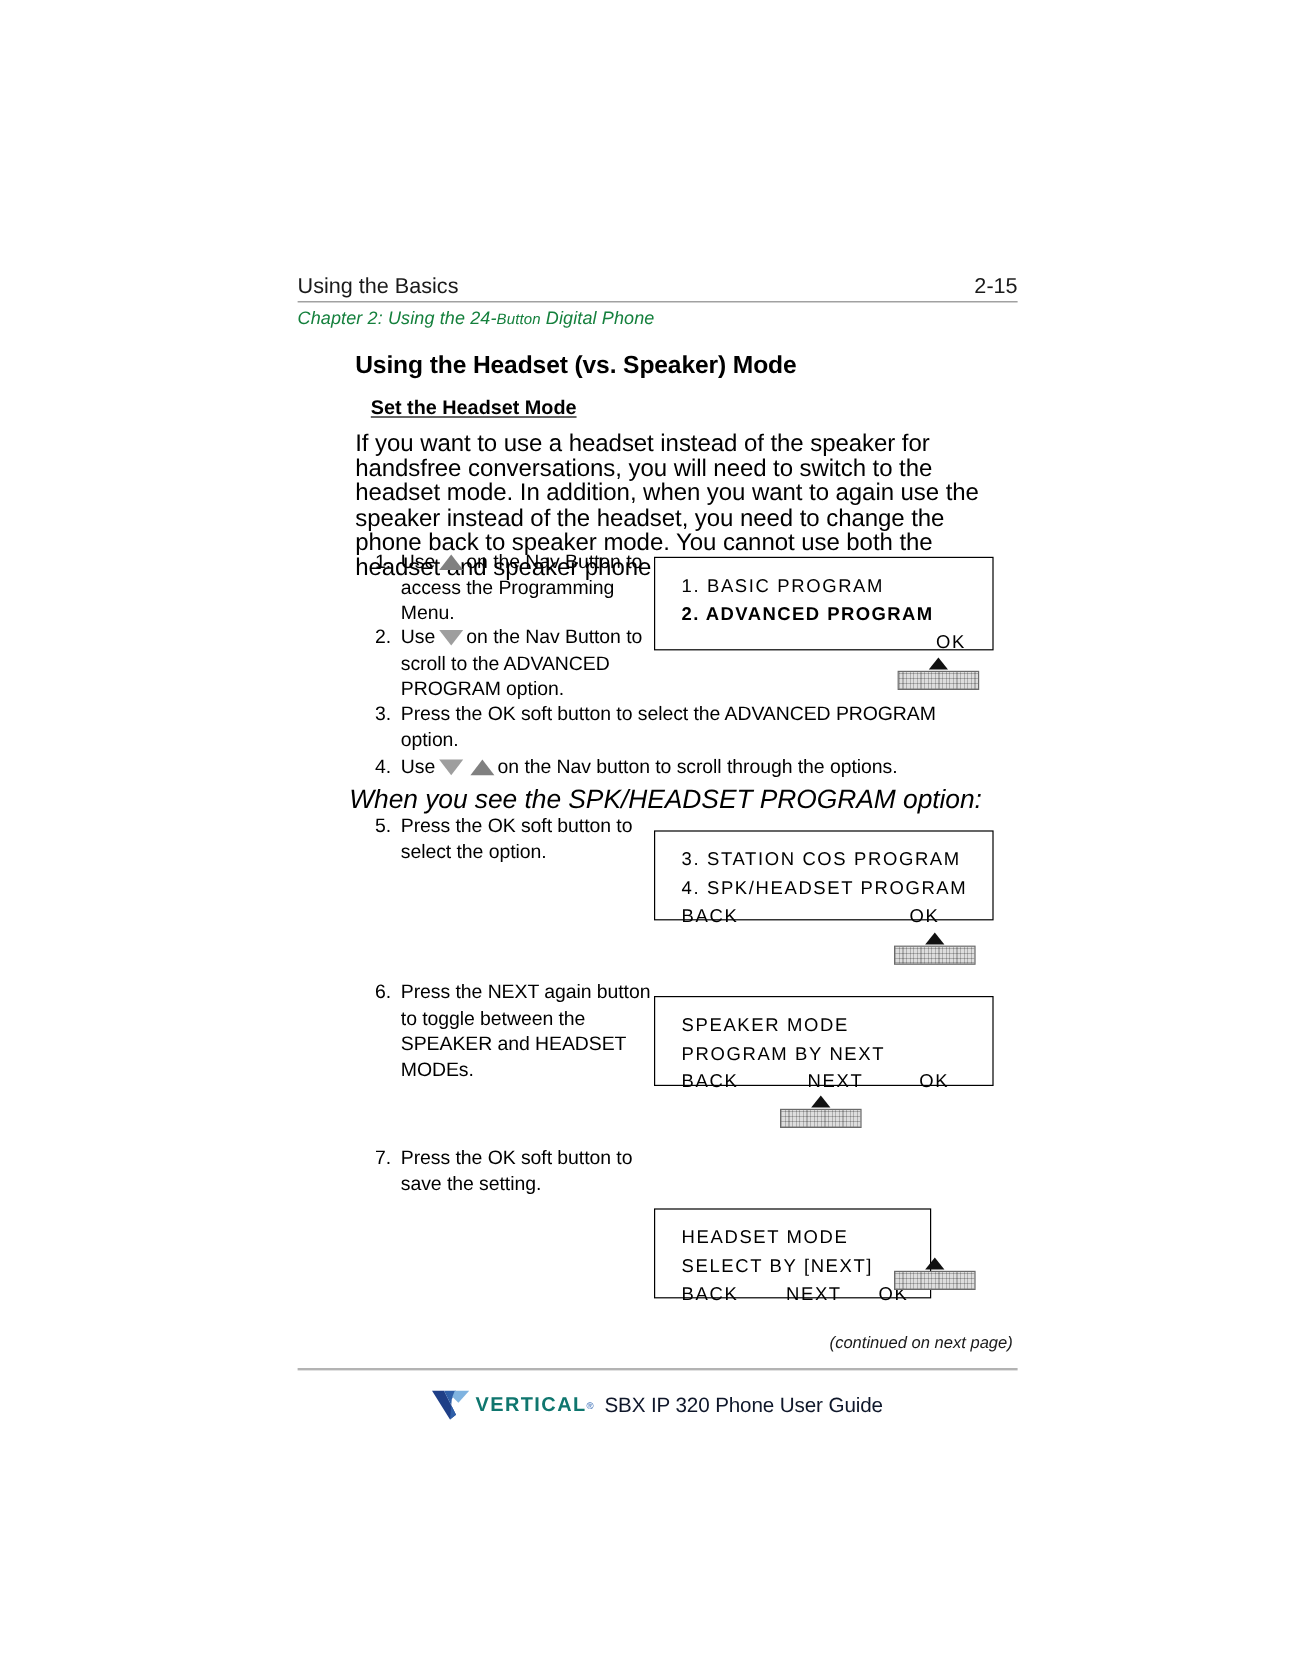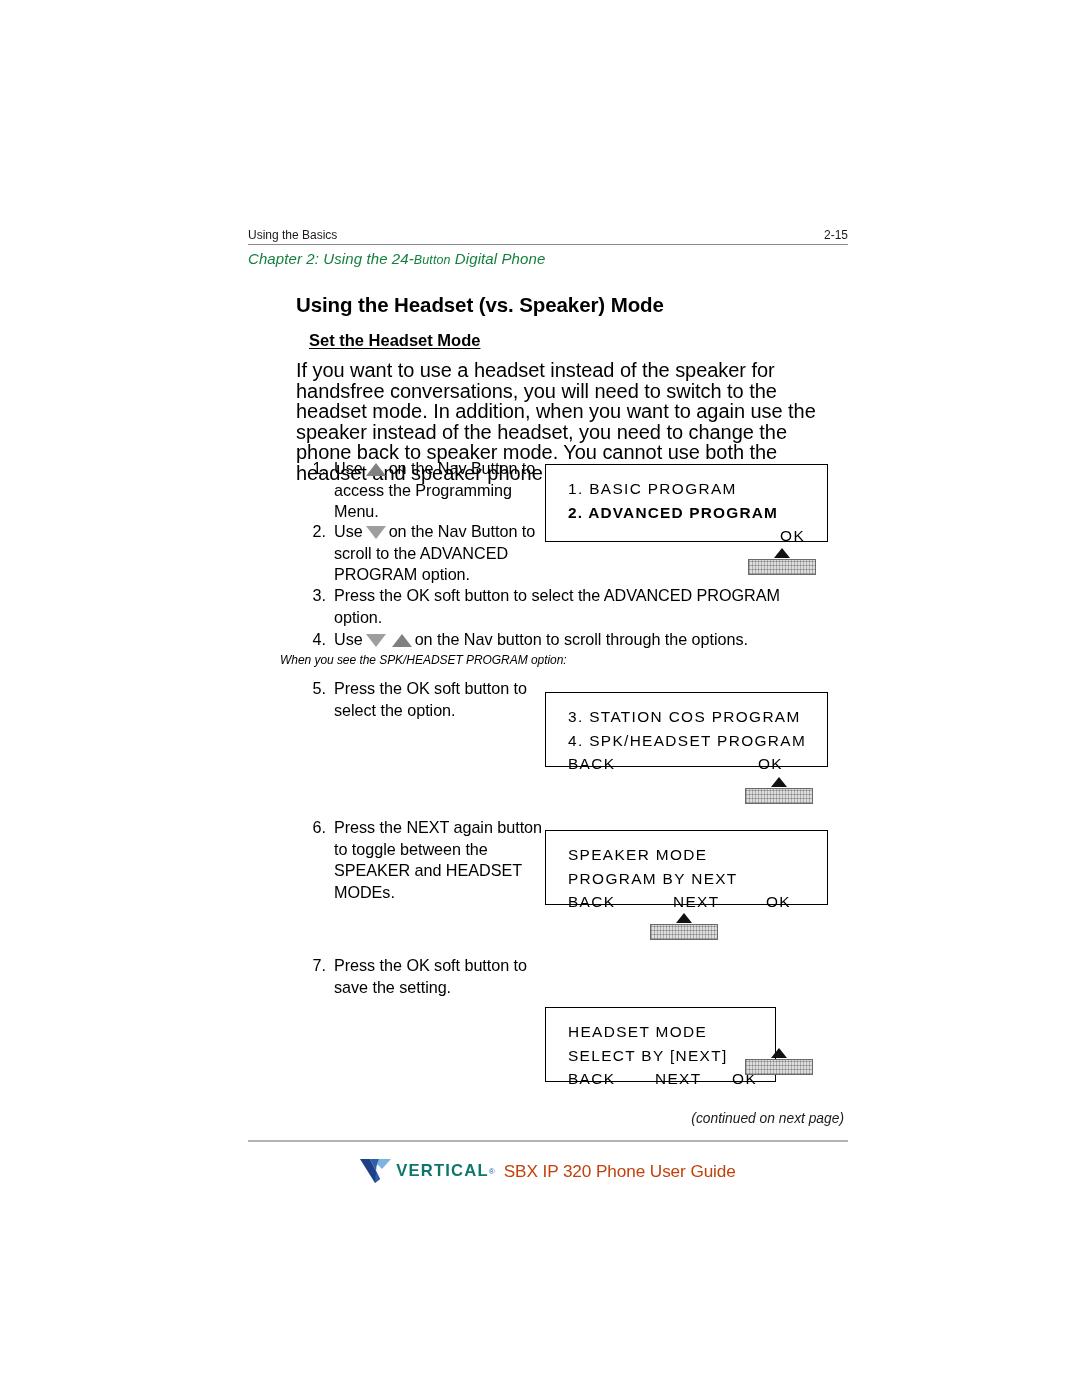--- a/index.html
+++ b/index.html
@@ -27,21 +27,21 @@
   .header {
     position: absolute;
     left: 248px;
     top: 228px;
     width: 600px;
   }
   .header-row {
     display: flex;
     justify-content: space-between;
     align-items: baseline;
-    font-size: 12px;
+    font-size: 18px;
     color: #1a1a1a;
     padding-bottom: 2px;
   }
   .header-rule {
     height: 1px;
     background: #8a8a8a;
     width: 100%;
   }
   .chapter-line {
     text-align: left;
@@ -106,23 +106,23 @@
   .step1 { left: 300px; top: 458px; width: 250px; }
   .step2 { left: 300px; top: 521px; width: 250px; }
   .step3 { left: 300px; top: 585px; width: 500px; }
   .step4 { left: 300px; top: 629px; width: 530px; }
   .step5 { left: 300px; top: 678px; width: 250px; }
   .step6 { left: 300px; top: 817px; width: 250px; }
   .step7 { left: 300px; top: 955px; width: 250px; }
 
   .note {
     position: absolute;
-    left: 280px;
+    left: 291px;
     top: 653px;
-    font-size: 12px;
+    font-size: 22px;
     font-style: italic;
     letter-spacing: -0.05px;
   }
 
   
   .tri {
     display: inline-block;
     width: 0; height: 0;
     vertical-align: -2px;
     margin: 0 3px;
@@ -247,21 +247,21 @@
   }
   .logo-tm {
     font-size: 8px;
     vertical-align: super;
     color: #2a62b0;
     letter-spacing: 0;
   }
   .footer-title {
     font-size: 17.2px;
     letter-spacing: -0.1px;
-    color: #c2410c;
+    color: #0f172a;
   }
 </style>
 </head>
 <body>
 
 <div class="page">
 
   <div class="header">
     <div class="header-row">
       <span>Using the Basics</span>

